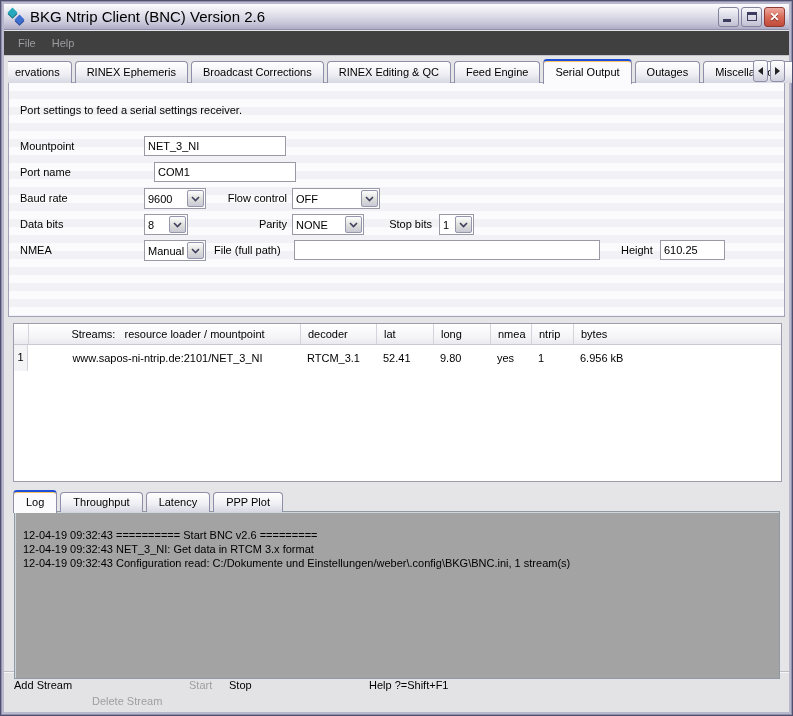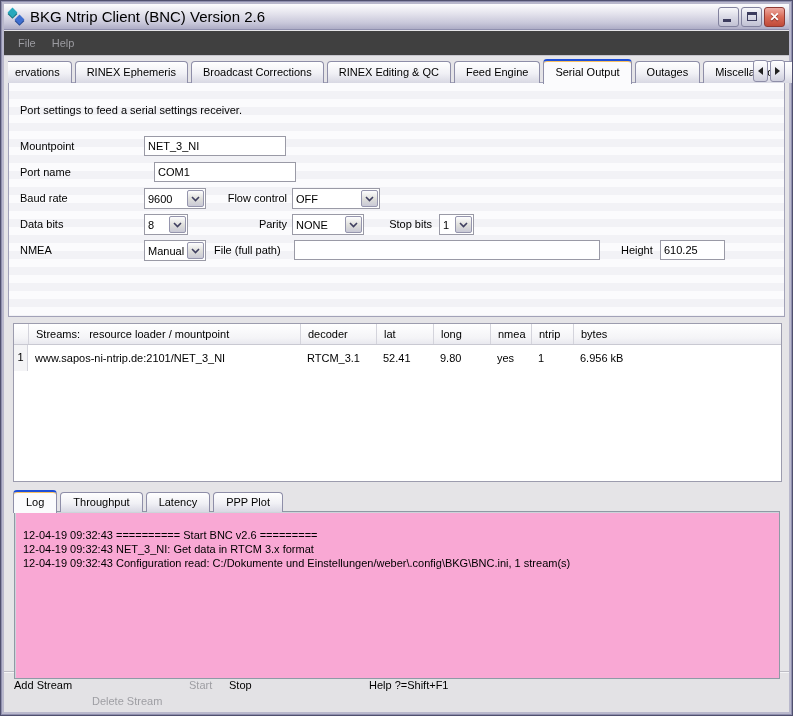--- a/index.html
+++ b/index.html
@@ -124,35 +124,35 @@
   .stable {
     position: absolute; left: 12px; top: 322px; width: 769px; height: 159px;
     border: 1px solid #9c9cae; background: #fff;
   }
   .thead { display: flex; height: 21px; background: linear-gradient(180deg,#ffffff,#f4f4f7 70%, #e9e9ef); border-bottom: 1px solid #c9c9d2; }
   .th { white-space: pre; line-height: 20px; padding-left: 7px; border-left: 1px solid #d4d4dc; overflow: hidden; }
   .th.c0 { border-left: none; padding-left: 0; }
   .trow { display: flex; height: 26px; align-items: center; }
   .td { white-space: pre; padding-left: 7px; overflow: hidden; }
   .c0 { width: 14px; flex: 0 0 auto; }
-  .c1 { width: 272px; flex: 0 0 auto; }
+  .c1 { width: 272px; flex: 0 0 auto; text-align: center; }
   .c2 { width: 76px; flex: 0 0 auto; }
   .c3 { width: 57px; flex: 0 0 auto; }
   .c4 { width: 57px; flex: 0 0 auto; }
   .c5 { width: 41px; flex: 0 0 auto; }
   .c6 { width: 42px; flex: 0 0 auto; }
   .c7 { flex: 1 1 auto; }
   .rownum { width: 14px; flex: 0 0 auto; text-align: center; background: #f4f4f6; border-right: 1px solid #d4d4dc; align-self: stretch; line-height: 25px; }
   
   .btabbar { position: absolute; left: 12px; top: 488px; height: 23px; display: flex; align-items: flex-end; z-index: 2; }
   .btabbar .tab { height: 20px; line-height: 19px; padding: 0 12px; }
   .btabbar .tab.active { height: 23px; line-height: 20px; }
   .logbox {
     position: absolute; left: 13px; top: 510px; width: 766px; height: 168px;
-    background: #f9a8d4; border: 1px solid #8f9aa5;
+    background: #a3a3a3; border: 1px solid #8f9aa5;
     box-shadow: inset 1px 1px 0 #cdd4da;
     padding: 16px 8px 0 8px; overflow: hidden; z-index: 1;
   }
   .logline { white-space: pre; line-height: 14px; }
   
   .toolbar {
     position: absolute; left: 3px; right: 3px; bottom: 3px; height: 40px;
     background: #e3e2e5;
     border-top: 1px solid #f5f5f7;
     box-shadow: 0 -1px 0 #bdbcc4;

